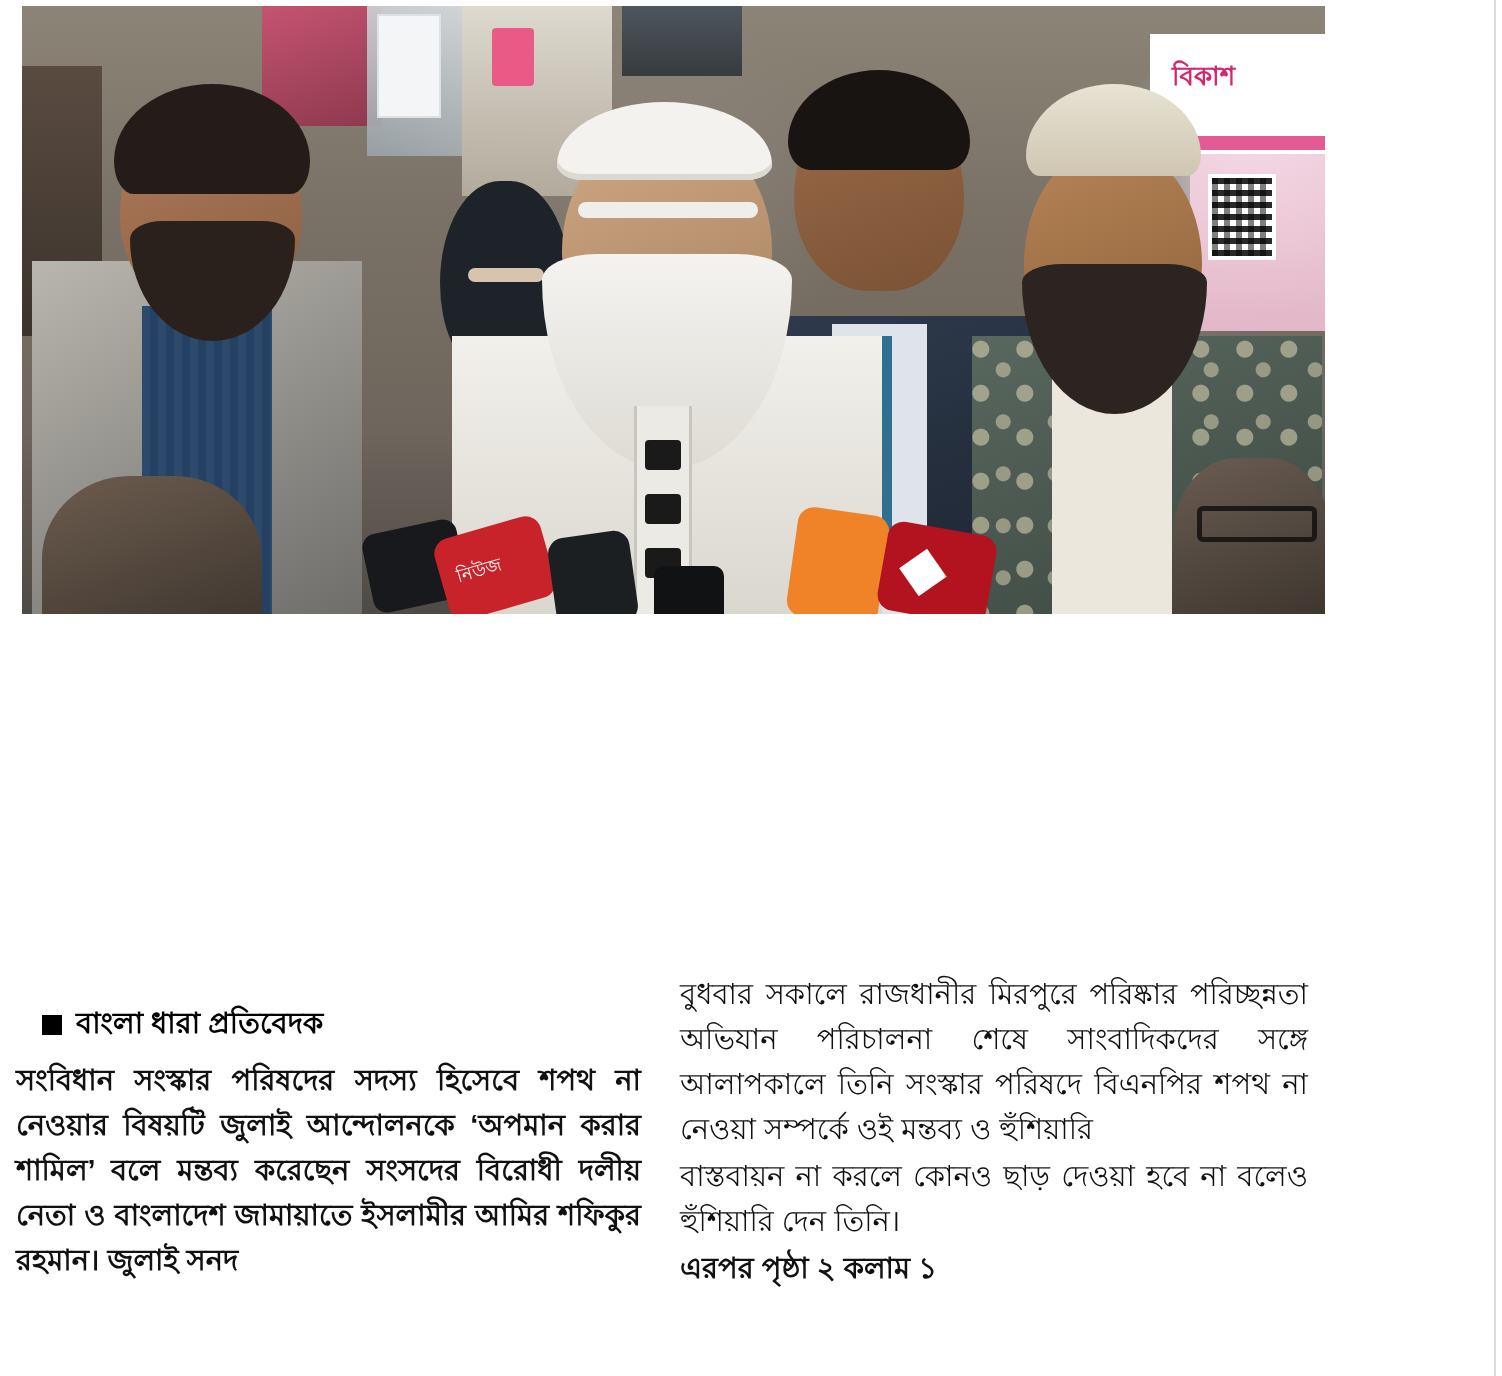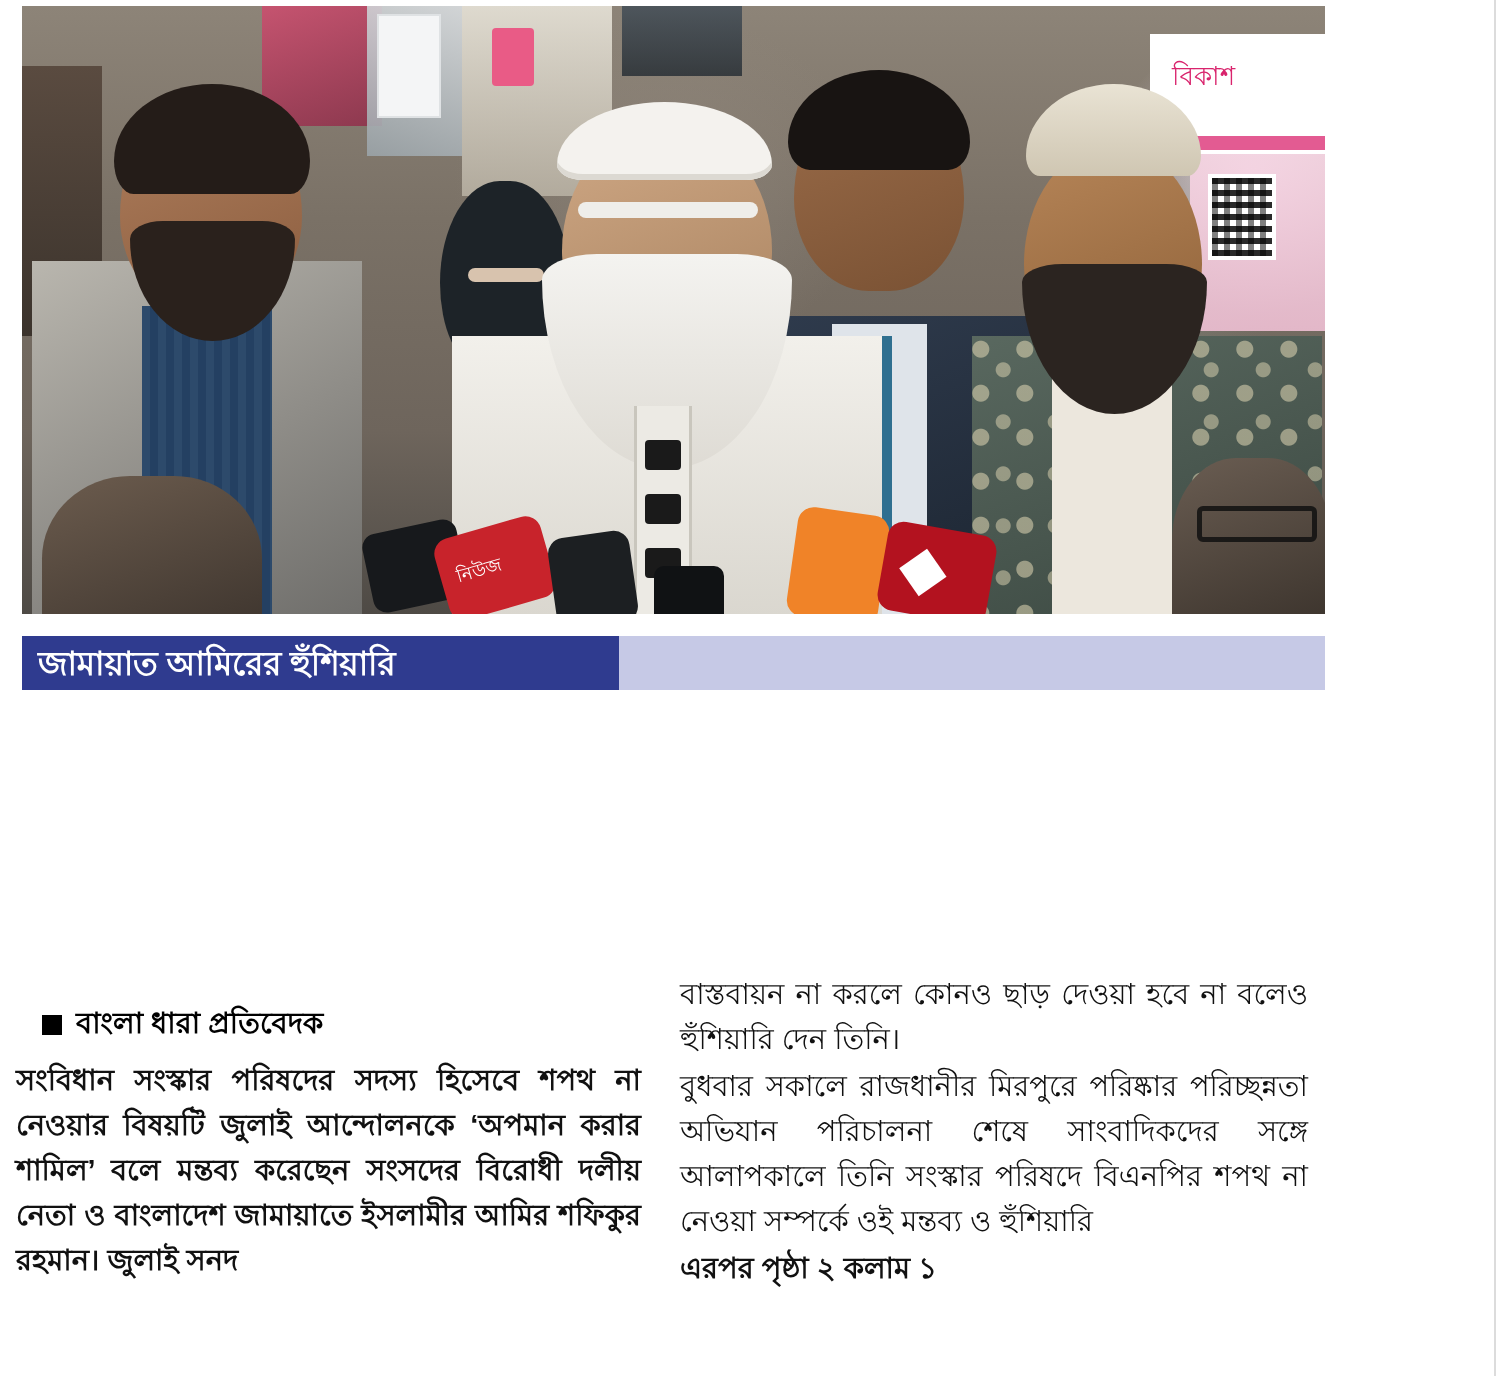--- a/index.html
+++ b/index.html
@@ -44,21 +44,21 @@
       linear-gradient(180deg, #8d8478 0%, #7a7166 35%, #6e655c 70%, #4e4a45 100%);
   }
   
   .sign-a { position:absolute; left:240px; top:0; width:120px; height:120px; background:linear-gradient(160deg,#cf4b6e,#8e2d49); opacity:.85;}
   .sign-b { position:absolute; left:345px; top:0; width:95px; height:150px; background:linear-gradient(200deg,#d9dde0,#9aa3a8); opacity:.9;}
   .sign-c { position:absolute; left:355px; top:8px; width:60px; height:100px; background:#f4f5f6; border:2px solid #dfe2e4;}
   .sign-d { position:absolute; left:440px; top:0; width:150px; height:190px; background:linear-gradient(180deg,#e7e3d8,#b7b0a2); opacity:.9;}
   .sign-e { position:absolute; left:600px; top:0; width:120px; height:70px; background:linear-gradient(180deg,#3e4a55,#222a31); opacity:.8;}
   .sign-f { position:absolute; left:470px; top:22px; width:42px; height:58px; background:#e95b86; border-radius:4px;}
   .bkash { position:absolute; left:1128px; top:28px; width:175px; height:120px; background:#ffffff; }
-  .bkash-txt { position:absolute; left:1150px; top:50px; font-size:26px; color:#d9246d; font-weight:normal; }
+  .bkash-txt { position:absolute; left:1150px; top:50px; font-size:26px; color:#d9246d; font-weight:bold; }
   .bkash-bar { position:absolute; left:1128px; top:130px; width:175px; height:14px; background:#d9246d; opacity:.75;}
   .qr { position:absolute; left:1186px; top:168px; width:60px; height:78px; background:
       repeating-linear-gradient(0deg,#2a2a2a 0 6px,#ffffff 6px 12px),
       repeating-linear-gradient(90deg,rgba(0,0,0,.5) 0 6px,rgba(255,255,255,.5) 6px 12px);
       background-blend-mode: multiply; border:4px solid #fff;}
   .poster-pink { position:absolute; left:1168px; top:145px; width:140px; height:180px; background:linear-gradient(180deg,#f7d6e4,#efc0d4); opacity:.9; }
   .man1-body { position:absolute; left:10px; top:255px; width:330px; height:360px; background:linear-gradient(150deg,#b9b6ae,#8f8d88 55%,#6e6d6a); }
   .man1-shirt { position:absolute; left:120px; top:300px; width:130px; height:320px; background:repeating-linear-gradient(90deg,#2d4a6b 0 8px,#244062 8px 16px); }
   .man1-head { position:absolute; left:98px; top:92px; width:182px; height:215px; background:linear-gradient(160deg,#b07f5d,#8a5c3e); border-radius:48% 48% 44% 44% / 55% 55% 45% 45%; }
   .man1-hair { position:absolute; left:92px; top:78px; width:196px; height:110px; background:#241c18; border-radius:50% 50% 10% 10% / 70% 70% 30% 30%; }
@@ -274,36 +274,31 @@
       </div>
       <div class="mic mic-blk2"></div>
       <div class="mic mic-blk3"></div>
       <div class="mic mic-or"></div>
       <div class="mic mic-red2">
         <span class="lbl"></span>
       </div>
     </div>
   </div>
 
-  <div class="kicker-row">
-    <div class="kicker-box">
-      <span class="kicker-text">জামায়াত আমিরের হুঁশিয়ারি</span>
-    </div>
-  </div>
 
 
   <div class="byline">
     <span class="byline-square"></span>
     <span class="byline-text">বাংলা ধারা প্রতিবেদক</span>
   </div>
 
   <div class="col col-left">
     <p>সংবিধান সংস্কার পরিষদের সদস্য হিসেবে শপথ না নেওয়ার বিষয়টি জুলাই আন্দোলনকে ‘অপমান করার শামিল’ বলে মন্তব্য করেছেন সংসদের বিরোধী দলীয় নেতা ও বাংলাদেশ জামায়াতে ইসলামীর আমির শফিকুর রহমান। জুলাই সনদ</p>
   </div>
 
   <div class="col col-right">
+    <p>বুধবার সকালে রাজধানীর মিরপুরে পরিষ্কার পরিচ্ছন্নতা অভিযান পরিচালনা শেষে সাংবাদিকদের সঙ্গে আলাপকালে তিনি সংস্কার পরিষদে বিএনপির শপথ না নেওয়া সম্পর্কে ওই মন্তব্য ও হুঁশিয়ারি</p>
     <p>বাস্তবায়ন না করলে কোনও ছাড় দেওয়া হবে না বলেও হুঁশিয়ারি দেন তিনি।</p>
-    <p>বুধবার সকালে রাজধানীর মিরপুরে পরিষ্কার পরিচ্ছন্নতা অভিযান পরিচালনা শেষে সাংবাদিকদের সঙ্গে আলাপকালে তিনি সংস্কার পরিষদে বিএনপির শপথ না নেওয়া সম্পর্কে ওই মন্তব্য ও হুঁশিয়ারি</p>
     <p class="jumpline">এরপর পৃষ্ঠা ২ কলাম ১</p>
   </div>
 
   <div class="right-rule"></div>
 </div>
 
 </body></html>

